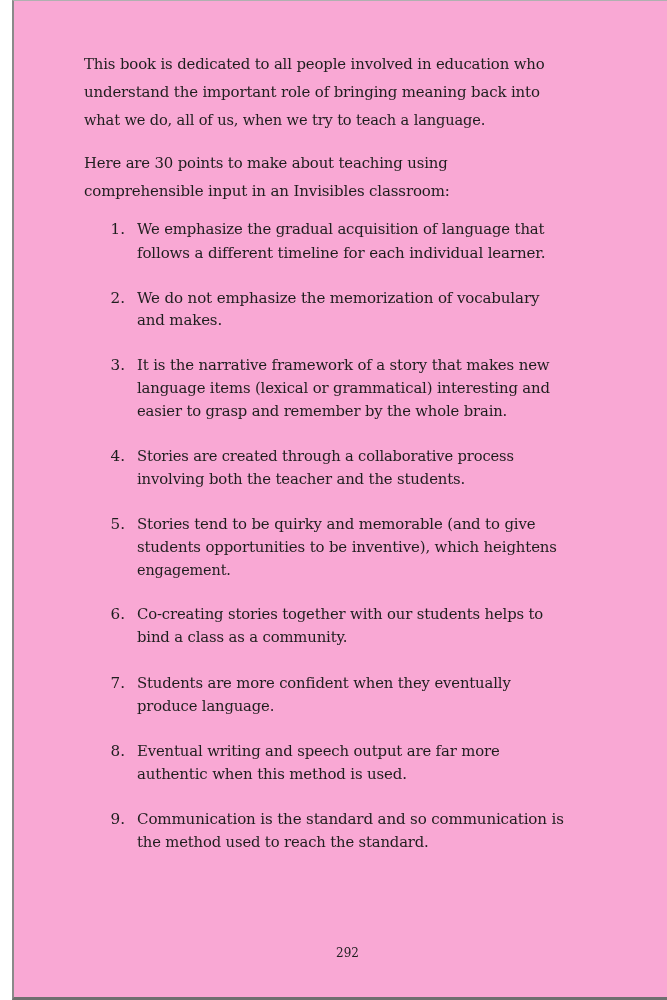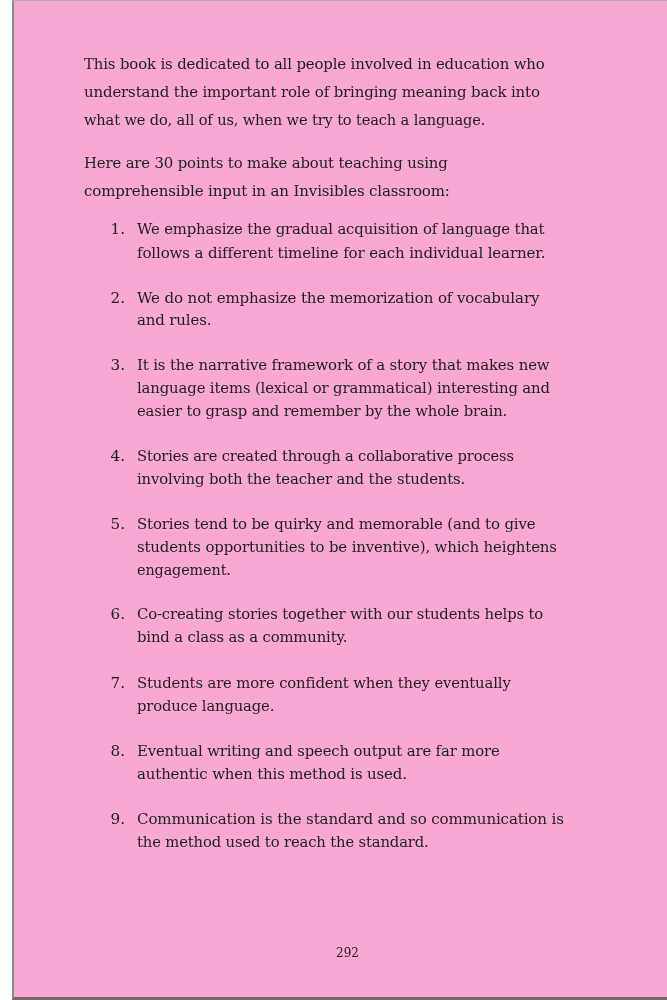--- a/index.html
+++ b/index.html
@@ -54,21 +54,21 @@
 
     <div>
       <div class="num" style="left:91px;top:218px;">1.</div>
       <div class="line l-line" style="left: 123px; top: 218px; transform: scaleX(0.9784);">We emphasize the gradual acquisition of language that</div>
       <div class="line l-line" style="left: 123px; top: 242px; transform: scaleX(0.9903);">follows a different timeline for each individual learner.</div>
     </div>
 
     <div>
       <div class="num" style="left:91px;top:287px;">2.</div>
       <div class="line l-line" style="left: 123px; top: 287px; transform: scaleX(0.9926);">We do not emphasize the memorization of vocabulary</div>
-      <div class="line l-line" style="left: 123px; top: 309px; transform: scaleX(0.9867);">and rules.</div>
+      <div class="line l-line" style="left: 123px; top: 309px; transform: scaleX(0.9867);">and makes.</div>
     </div>
 
     <div>
       <div class="num" style="left:91px;top:354px;">3.</div>
       <div class="line l-line" style="left: 123px; top: 354px; transform: scaleX(0.9833);">It is the narrative framework of a story that makes new</div>
       <div class="line l-line" style="left: 123px; top: 377px; transform: scaleX(0.9787);">language items (lexical or grammatical) interesting and</div>
       <div class="line l-line" style="left: 123px; top: 400px; transform: scaleX(0.9737);">easier to grasp and remember by the whole brain.</div>
     </div>
 
     <div>

